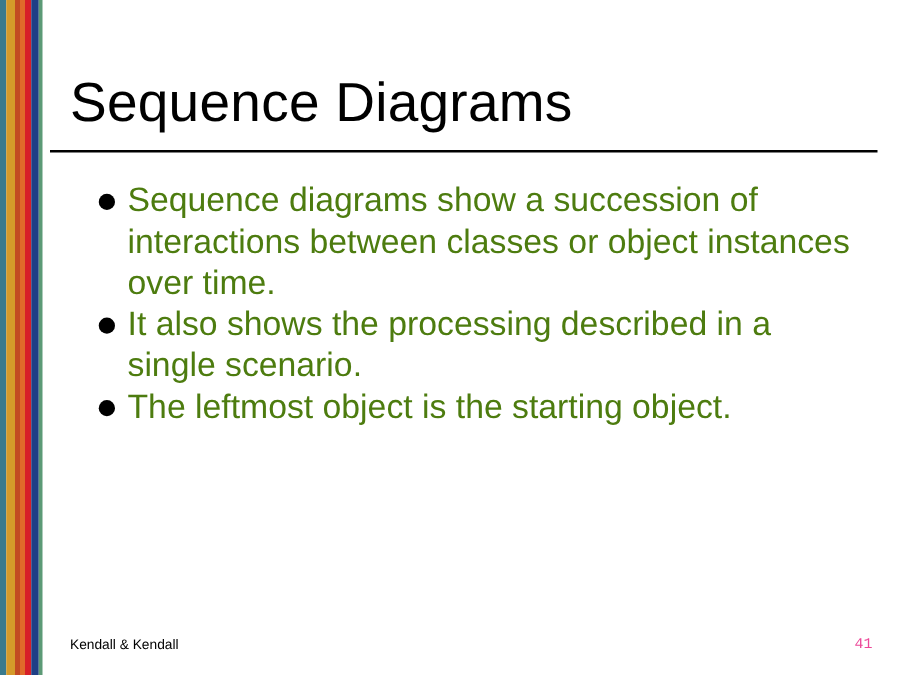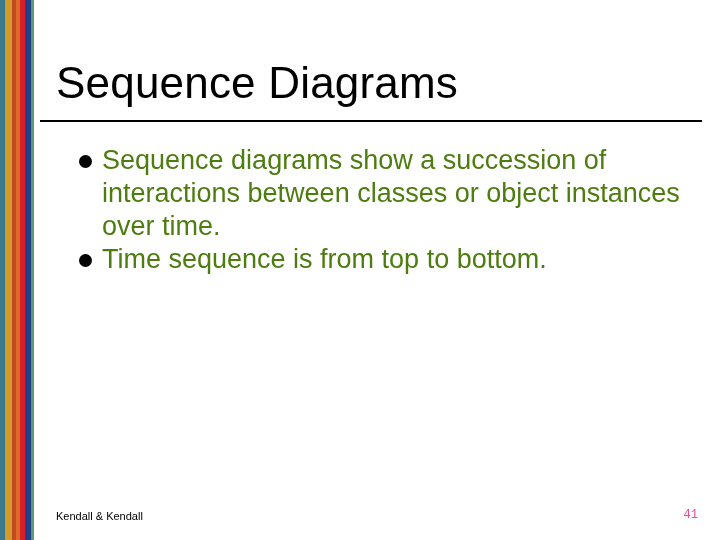--- a/index.html
+++ b/index.html
@@ -122,20 +122,24 @@
   <div class="title">Sequence Diagrams</div>
   <div class="rule"></div>
 
   <div class="body-content">
     <div class="bullet-item">
       <span class="bullet-dot"></span>
       <span class="bullet-text">Sequence diagrams show a succession of interactions between classes or object instances over time.</span>
     </div>
     <div class="bullet-item">
       <span class="bullet-dot"></span>
-      <span class="bullet-text">Time sequence is from top to bottom.</span>
+      <span class="bullet-text">It also shows the processing described in a single scenario.</span>
+    </div>
+    <div class="bullet-item">
+      <span class="bullet-dot"></span>
+      <span class="bullet-text">The leftmost object is the starting object.</span>
     </div>
   </div>
 
   <div class="footer-left">Kendall &amp; Kendall</div>
   <div class="footer-right">41</div>
 
 </div>
 
 </body></html>

